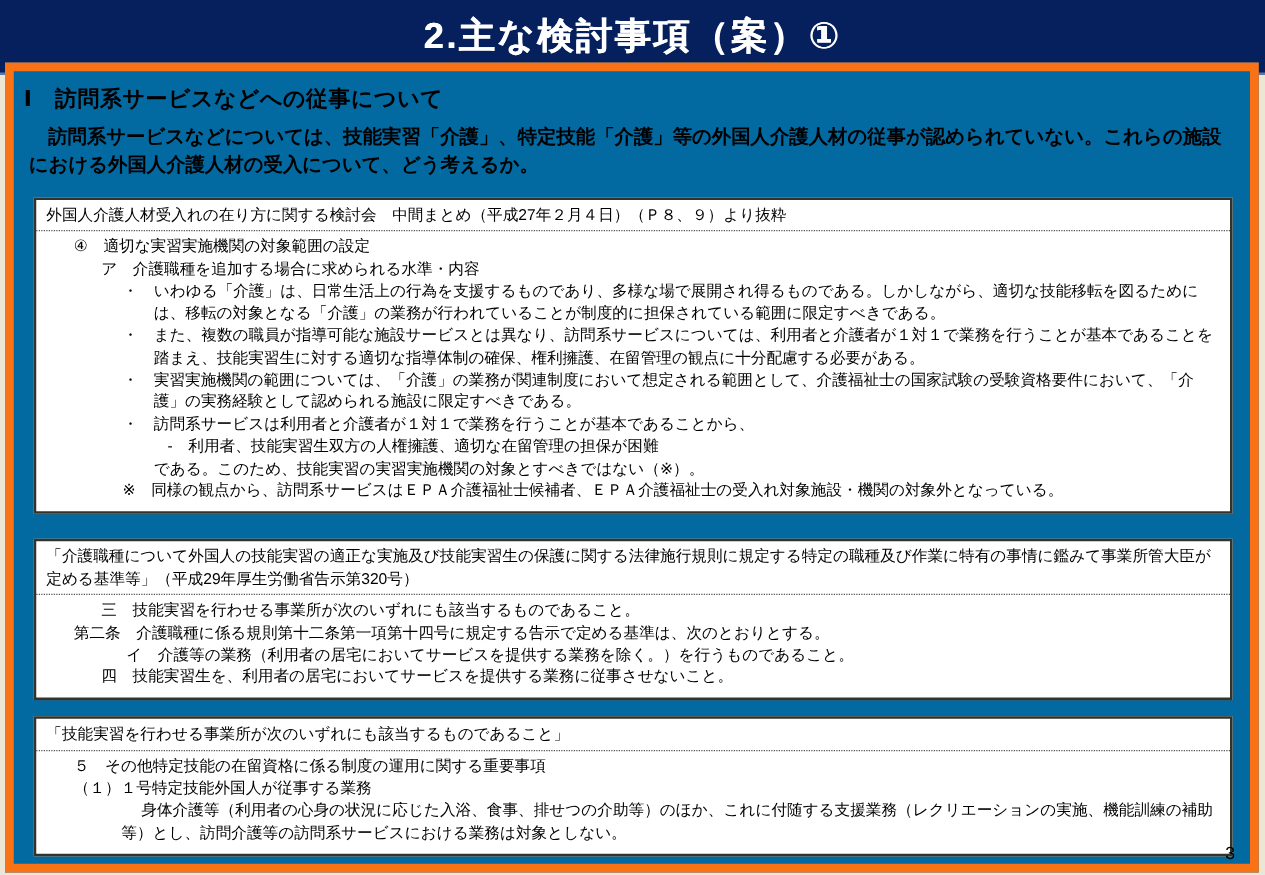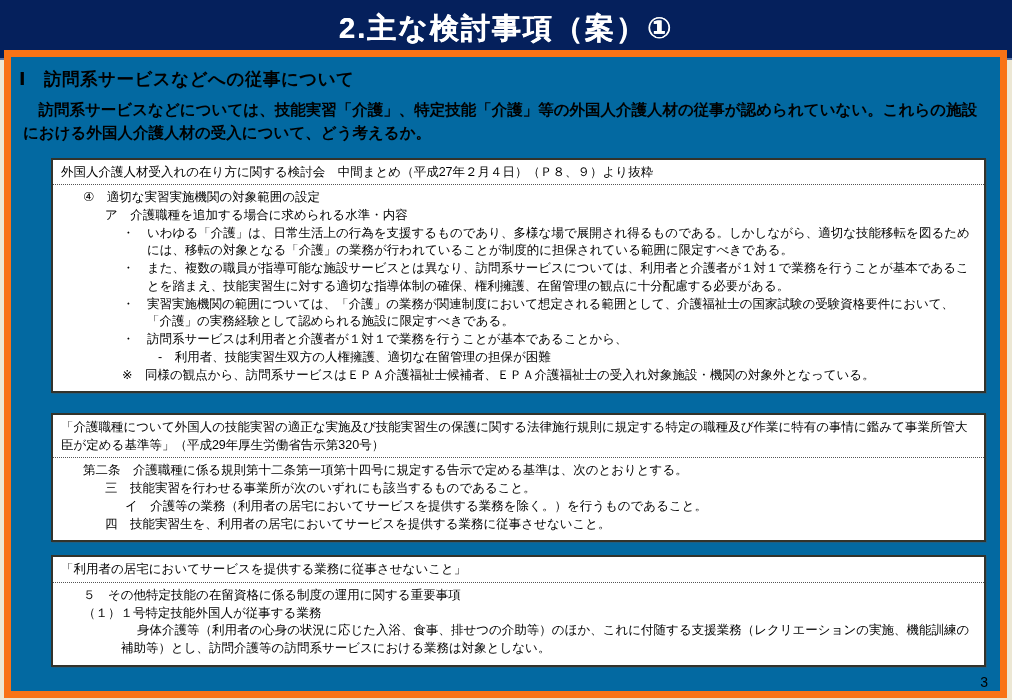--- a/index.html
+++ b/index.html
@@ -25,21 +25,21 @@
     padding:8px 0 0 0;
   }
   .sec-head {
     font-size:17.5px; font-weight:bold; margin:2px 10px 7px 8px;
     letter-spacing:0.5px;
   }
   .lead {
     font-size:15.5px; line-height:1.5; margin:0 8px 13px 12px;font-weight:bold;
   }
   .box {
-    margin-left:40px; margin-right:14px;
+    margin-left:16px; margin-right:14px;
     border:2px solid #33332b; background:#fff;
     box-shadow:1px 1px 0 rgba(80,80,80,0.35);
   }
   .box-head {
     font-size:12.5px; line-height:1.4; padding:4px 8px 3px 8px;
     border-bottom:1px dotted #555;
   }
   .box-body { padding:4px 8px 7px 22px; }
   .bl { font-size:12.5px; line-height:1.42; }
   
@@ -77,36 +77,37 @@
   <div class="box box1">
     <div class="box-head">外国人介護人材受入れの在り方に関する検討会　中間まとめ（平成27年２月４日）（Ｐ８、９）より抜粋</div>
     <div class="box-body">
       <div class="bl ind-a">④　適切な実習実施機関の対象範囲の設定</div>
       <div class="bl ind-b">ア　介護職種を追加する場合に求められる水準・内容</div>
       <div class="bl ind-c">・　いわゆる「介護」は、日常生活上の行為を支援するものであり、多様な場で展開され得るものである。しかしながら、適切な技能移転を図るためには、移転の対象となる「介護」の業務が行われていることが制度的に担保されている範囲に限定すべきである。</div>
       <div class="bl ind-c">・　また、複数の職員が指導可能な施設サービスとは異なり、訪問系サービスについては、利用者と介護者が１対１で業務を行うことが基本であることを踏まえ、技能実習生に対する適切な指導体制の確保、権利擁護、在留管理の観点に十分配慮する必要がある。</div>
       <div class="bl ind-c">・　実習実施機関の範囲については、「介護」の業務が関連制度において想定される範囲として、介護福祉士の国家試験の受験資格要件において、「介護」の実務経験として認められる施設に限定すべきである。</div>
       <div class="bl ind-c">・　訪問系サービスは利用者と介護者が１対１で業務を行うことが基本であることから、</div>
       <div class="bl ind-d">-　利用者、技能実習生双方の人権擁護、適切な在留管理の担保が困難</div>
+      <div class="bl ind-cx">である。このため、技能実習の実習実施機関の対象とすべきではない（※）。</div>
       <div class="bl ind-c">※　同様の観点から、訪問系サービスはＥＰＡ介護福祉士候補者、ＥＰＡ介護福祉士の受入れ対象施設・機関の対象外となっている。</div>
     </div>
   </div>
 
   <div class="box box2">
     <div class="box-head">「介護職種について外国人の技能実習の適正な実施及び技能実習生の保護に関する法律施行規則に規定する特定の職種及び作業に特有の事情に鑑みて事業所管大臣が定める基準等」（平成29年厚生労働省告示第320号）</div>
     <div class="box-body">
+      <div class="bl ind2-b">三　技能実習を行わせる事業所が次のいずれにも該当するものであること。</div>
       <div class="bl ind2-a">第二条　介護職種に係る規則第十二条第一項第十四号に規定する告示で定める基準は、次のとおりとする。</div>
-      <div class="bl ind2-b">三　技能実習を行わせる事業所が次のいずれにも該当するものであること。</div>
       <div class="bl ind2-c">イ　介護等の業務（利用者の居宅においてサービスを提供する業務を除く。）を行うものであること。</div>
       <div class="bl ind2-b">四　技能実習生を、利用者の居宅においてサービスを提供する業務に従事させないこと。</div>
     </div>
   </div>
 
   <div class="box box3">
-    <div class="box-head">「利用者の居宅においてサービスを提供する業務に従事させないこと」</div>
+    <div class="box-head">「技能実習を行わせる事業所が次のいずれにも該当するものであること」</div>
     <div class="box-body">
       <div class="bl ind3-a">５　その他特定技能の在留資格に係る制度の運用に関する重要事項</div>
       <div class="bl ind3-a">（１）１号特定技能外国人が従事する業務</div>
       <div class="bl ind3-p">身体介護等（利用者の心身の状況に応じた入浴、食事、排せつの介助等）のほか、これに付随する支援業務（レクリエーションの実施、機能訓練の補助等）とし、訪問介護等の訪問系サービスにおける業務は対象としない。</div>
     </div>
   </div>
 
   <div class="page-num">3</div>
 </div>
 

